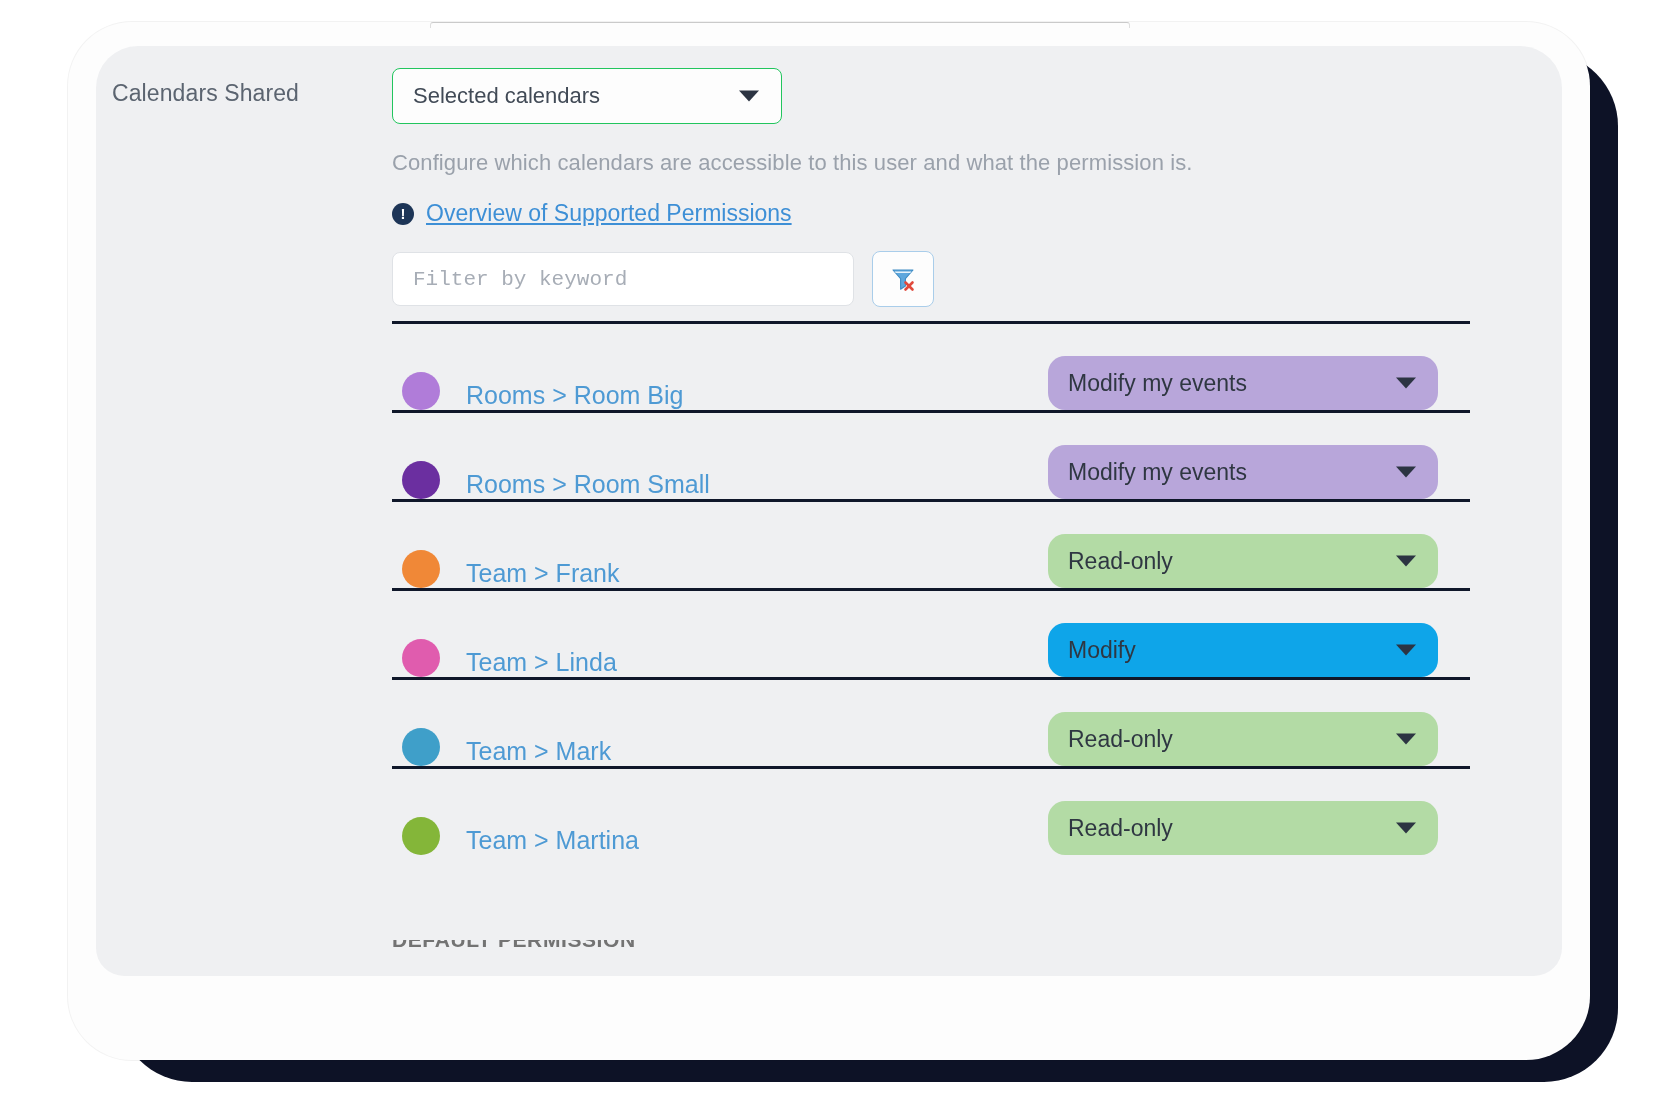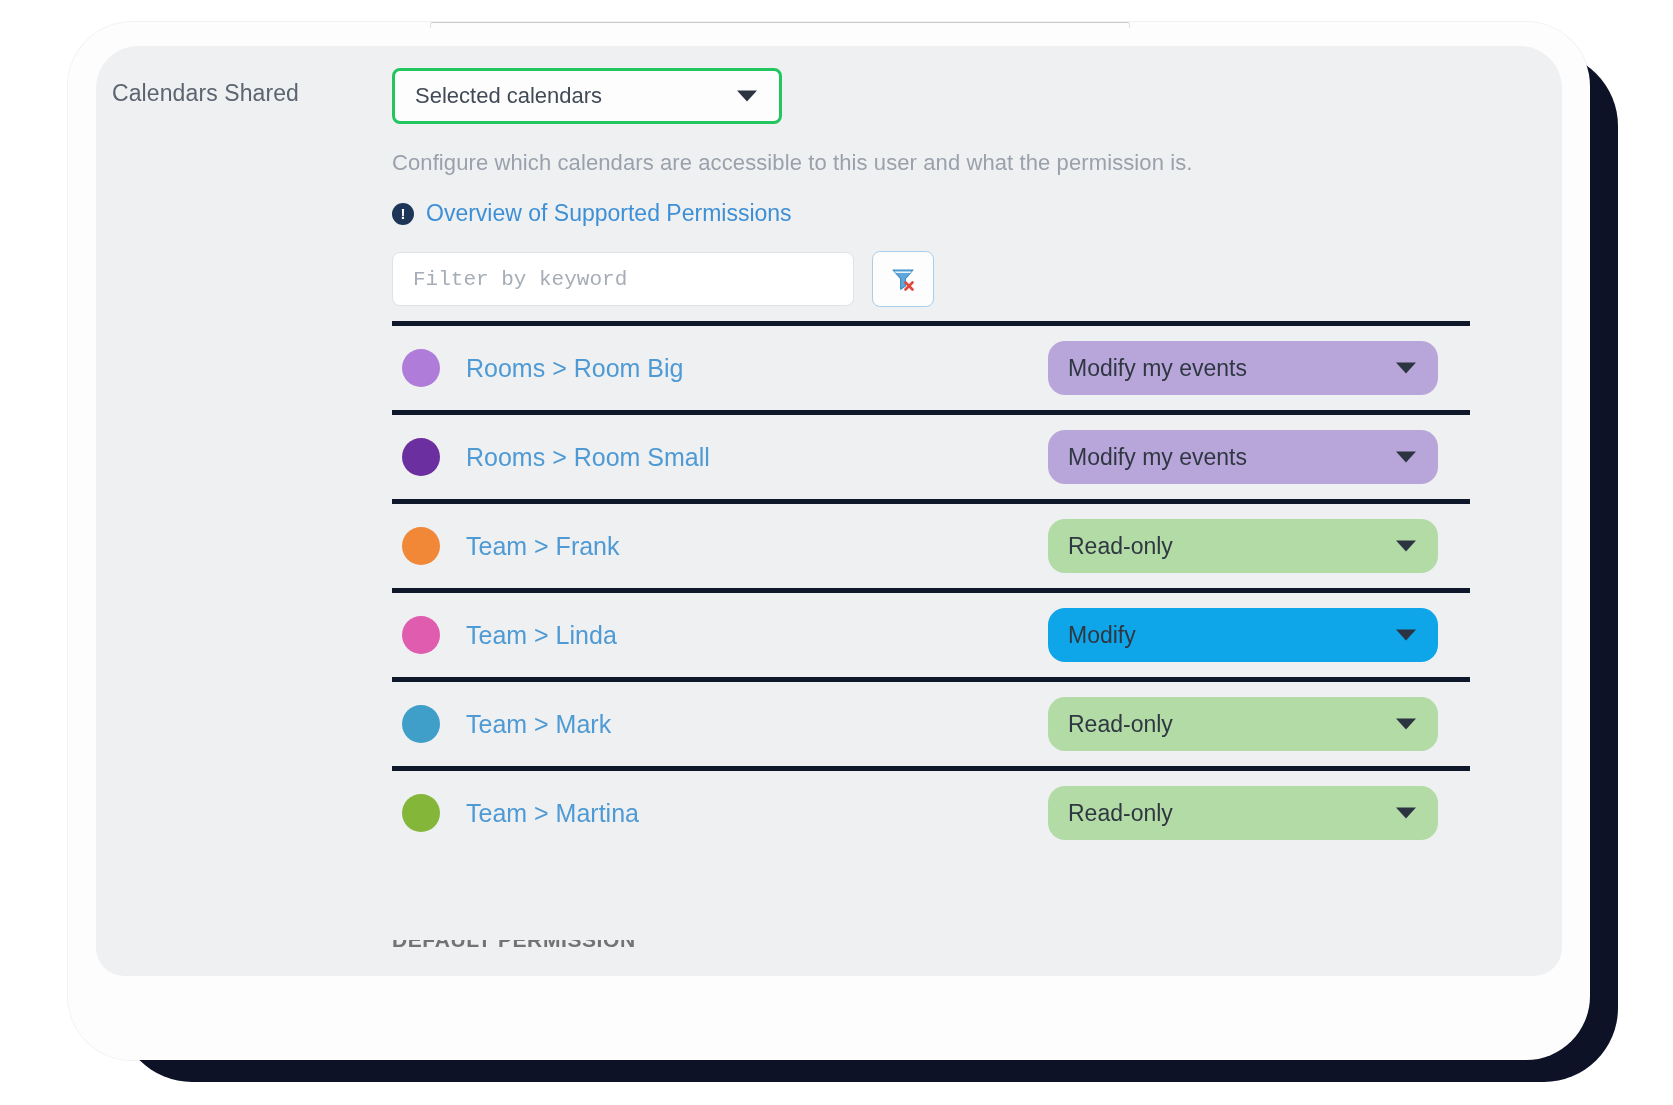--- a/index.html
+++ b/index.html
@@ -67,21 +67,21 @@
     position: absolute;
     left: 296px; top: 22px;
     width: 1120px;
   }
 
   
   .select-box {
     position: relative;
     width: 390px; height: 56px;
     background: #fdfdfd;
-    border: 3px solid #22c55e;
+    border: 1px solid #22c55e;
     border-radius: 8px;
     display: flex; align-items: center;
     padding: 0 20px;
     cursor: pointer;
   }
   .select-box .val {
     font-size: 22px;
     color: #414a56;
   }
   .caret-dark {
@@ -112,20 +112,21 @@
     background: #1d3557;
     color: #fff;
     font-size: 15px; font-weight: bold;
     display: flex; align-items: center; justify-content: center;
     line-height: 1;
     flex: none;
   }
   .overview-link .lnk {
     font-size: 23px;
     color: #3d8fd6;
+    text-decoration: underline;
   }
 
   
   .table-head {
     margin-top: 28px;
     display: flex;
     background: #f7f8f9;
     border: 1px solid #e8eaec;
     border-radius: 6px;
     height: 60px;
@@ -163,23 +164,23 @@
     border: 1px solid #a9cdea;
     border-radius: 8px;
     display: flex; align-items: center; justify-content: center;
     cursor: pointer;
   }
 
   
   .cal-list { margin-top: 14px; width: 1078px; }
   .cal-row {
     position: relative;
-    display: flex; align-items: center;
+    display: flex; align-items: flex-end;
     height: 89px;
-    border-top: 5px solid #0f172a;
+    border-top: 3px solid #0f172a;
   }
   .dot {
     width: 38px; height: 38px;
     border-radius: 50%;
     flex: none;
     margin-left: 10px;
   }
   .cal-name {
     margin-left: 26px;
     font-size: 25px;

